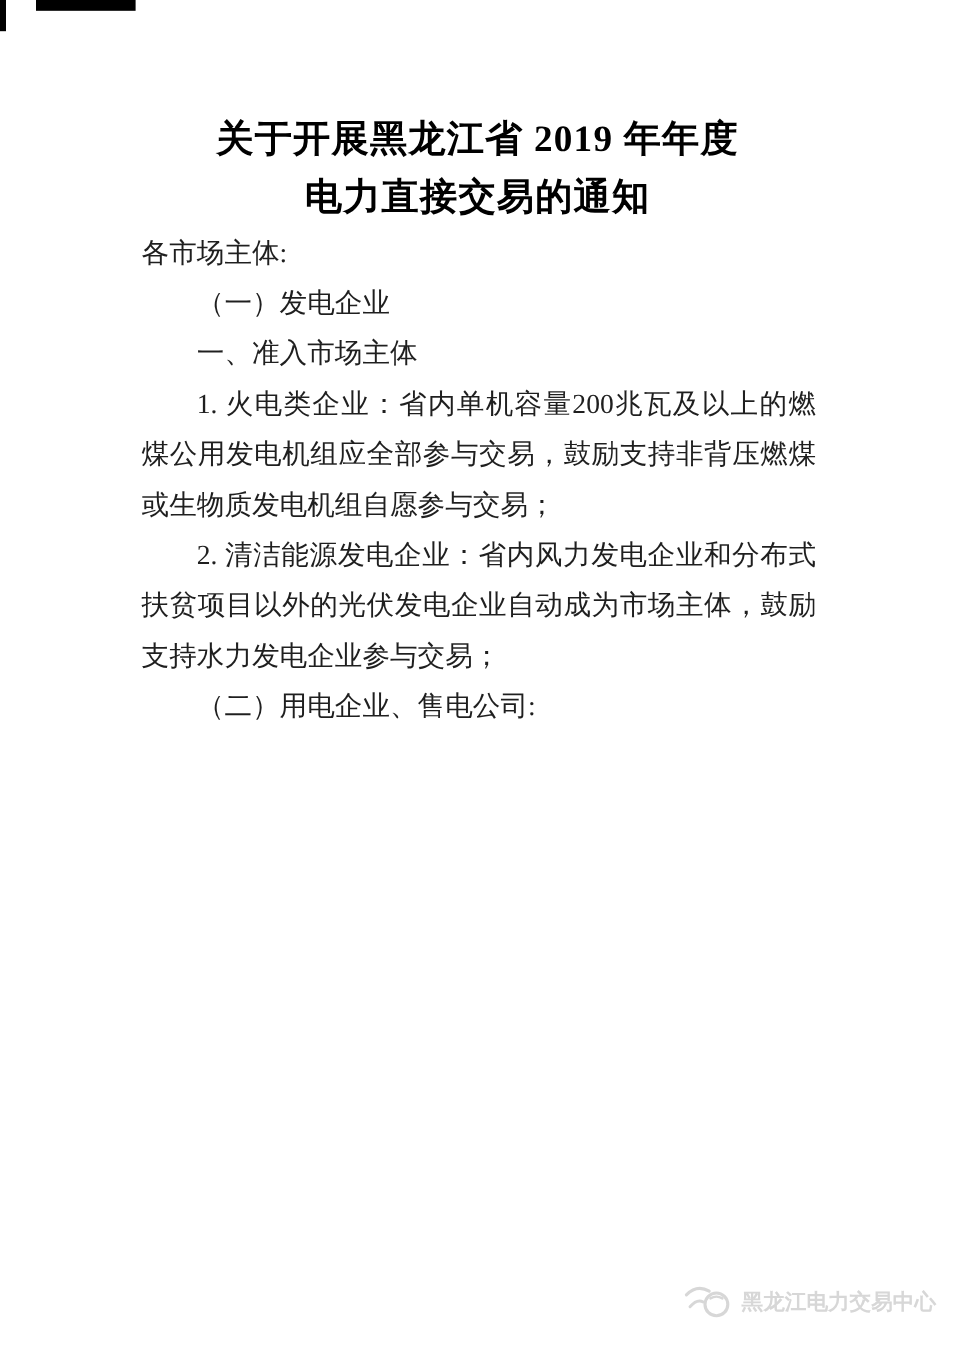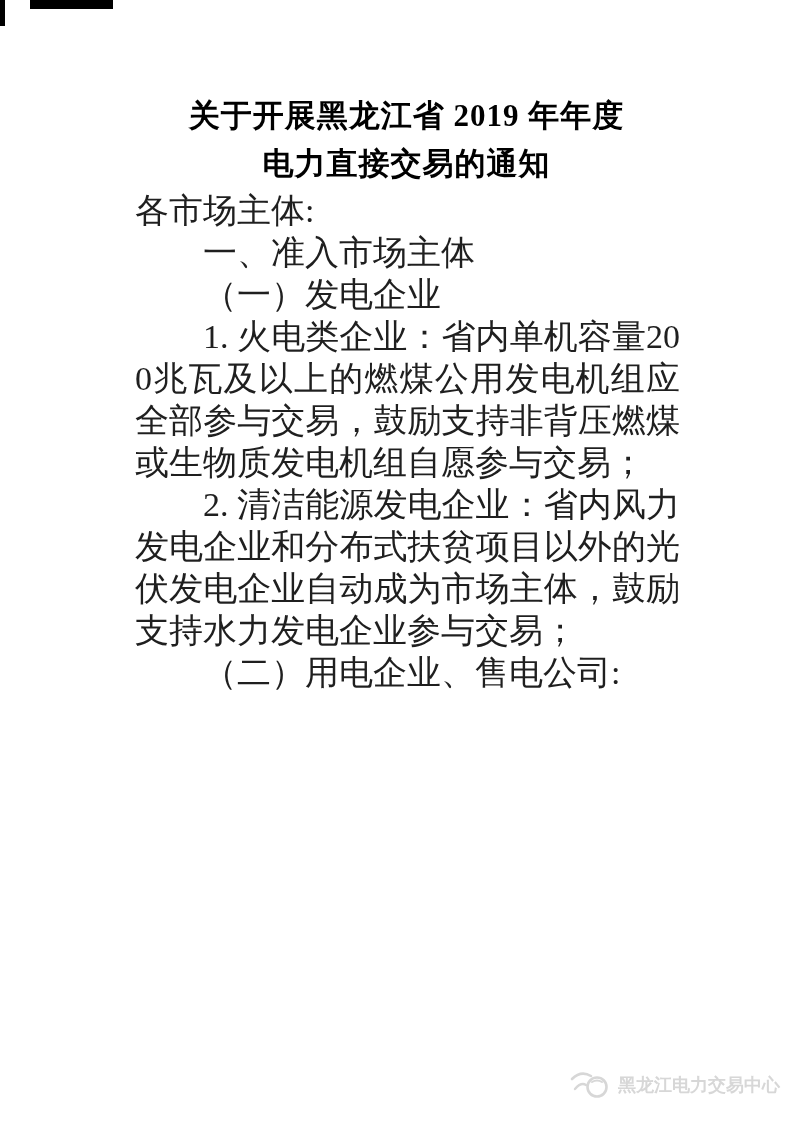--- a/index.html
+++ b/index.html
@@ -2,40 +2,40 @@
 <html><head>
 <meta charset="utf-8">
 <style>
   html, body { margin:0; padding:0; }
   body {
     width:796px; height:1122px;
     background:#ffffff;
     font-family:"Liberation Serif","DejaVu Serif",serif;
     position:relative; overflow:hidden;
   }
-  .page { position:absolute; inset:0; background:#fff;padding-left:17px; }
+  .page { position:absolute; inset:0; background:#fff; }
 
   
   .artifact-bar  { position:absolute; left:30px; top:0; width:83px; height:9px;  background:#000; }
   .artifact-tick { position:absolute; left:0;  top:0; width:5px;  height:26px; background:#000; }
 
   .title {
     margin:92px 60px 0 60px;
     text-align:center;
     font-weight:bold;
     color:#000;
     font-size:31px;
     line-height:48px;
     letter-spacing:1px;
   }
   .title .t-line { display:block; }
 
   .content { margin:2px 116px 0 118px; }
   p.body-line {
-    font-size:34px;
+    font-size:23px;
     line-height:42px;
     color:#1f1f1f;
     text-align:justify;
     text-align-last:left;
     word-break:break-all;
     margin:0;
   }
   .indent { text-indent:2em; }
 
   .footer {
@@ -62,22 +62,22 @@
   <div class="artifact-bar"></div>
   <div class="artifact-tick"></div>
 
   <h1 class="title">
     <span class="t-line">关于开展黑龙江省 2019 年年度</span>
     <span class="t-line">电力直接交易的通知</span>
   </h1>
 
   <div class="content">
     <p class="body-line">各市场主体:</p>
+    <p class="body-line indent">（一）发电企业</p>
     <p class="body-line indent">一、准入市场主体</p>
-    <p class="body-line indent">（一）发电企业</p>
     <p class="body-line indent">1. 火电类企业：省内单机容量200兆瓦及以上的燃煤公用发电机组应全部参与交易，鼓励支持非背压燃煤或生物质发电机组自愿参与交易；</p>
     <p class="body-line indent">2. 清洁能源发电企业：省内风力发电企业和分布式扶贫项目以外的光伏发电企业自动成为市场主体，鼓励支持水力发电企业参与交易；</p>
     <p class="body-line indent">（二）用电企业、售电公司:</p>
   </div>
 
   <div class="footer">
     <span class="footer-logo">
       <svg viewBox="0 0 42 34" width="42" height="34">
         <circle cx="27" cy="19" r="9.5" fill="none" stroke="#d7d7d7" stroke-width="2.6"></circle>
         <path d="M2 11 Q 11 2 21 8" fill="none" stroke="#d7d7d7" stroke-width="2.6" stroke-linecap="round"></path>

